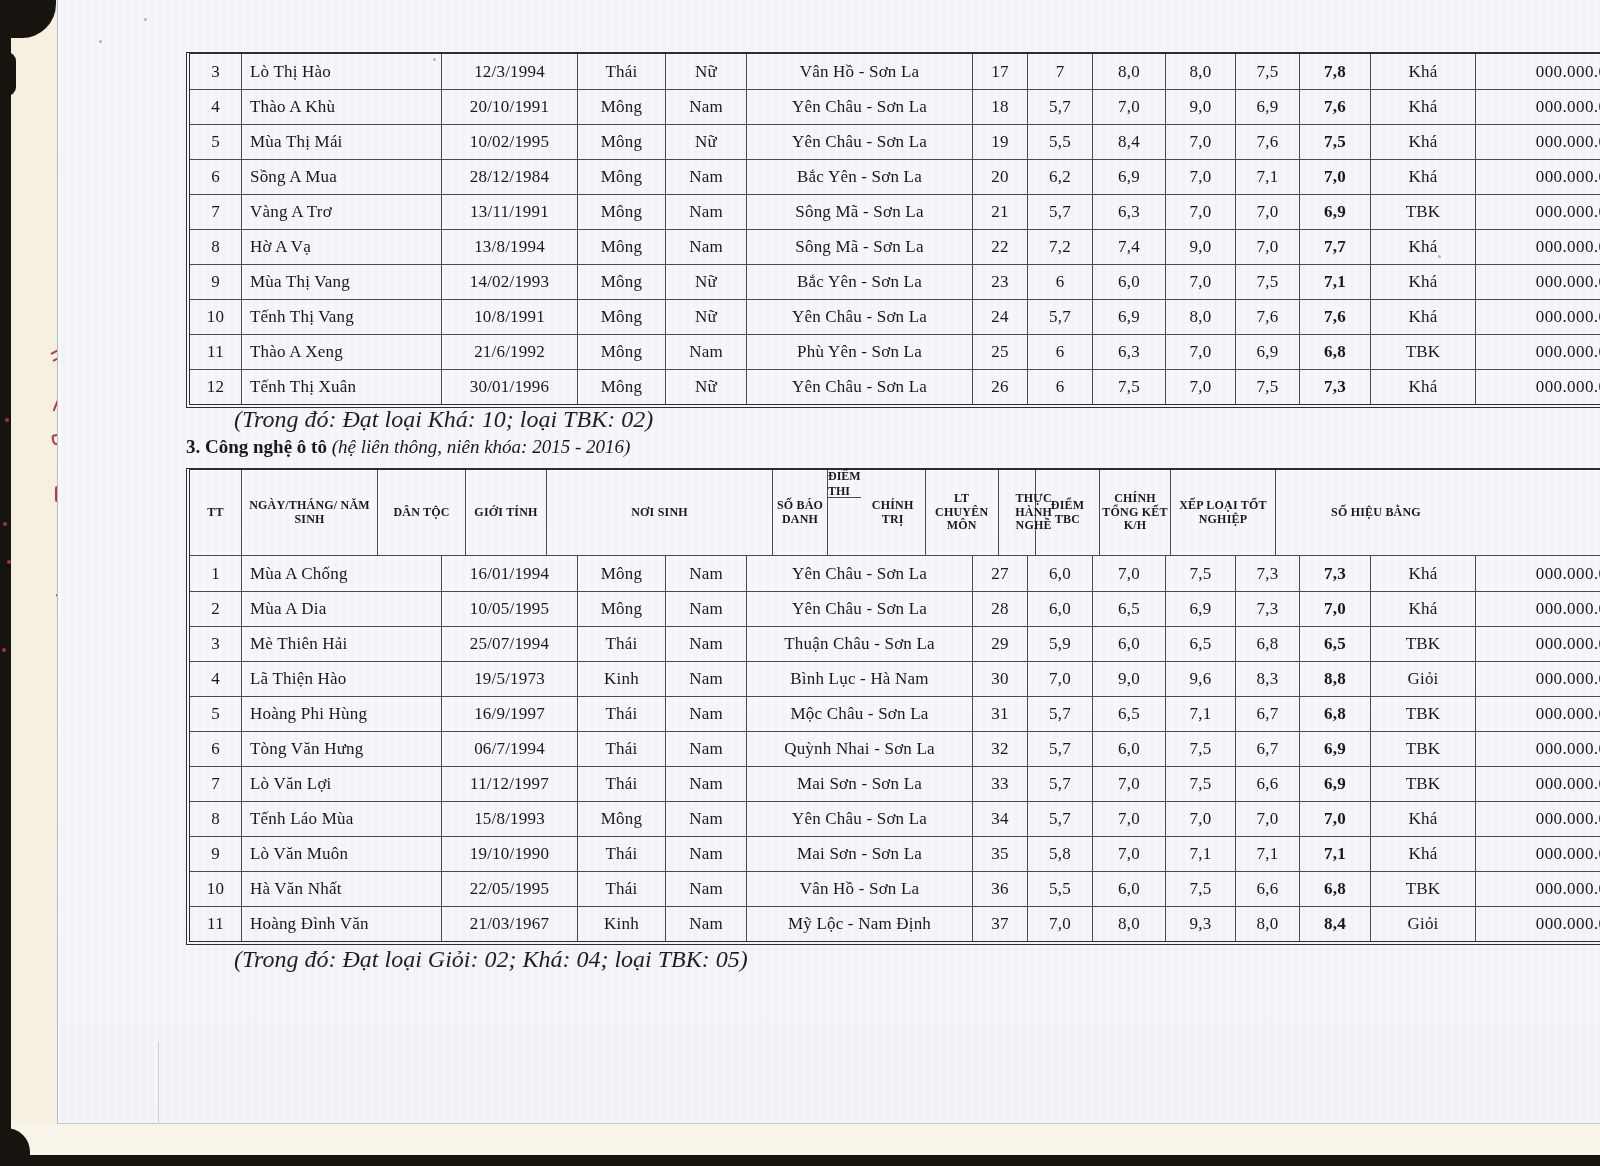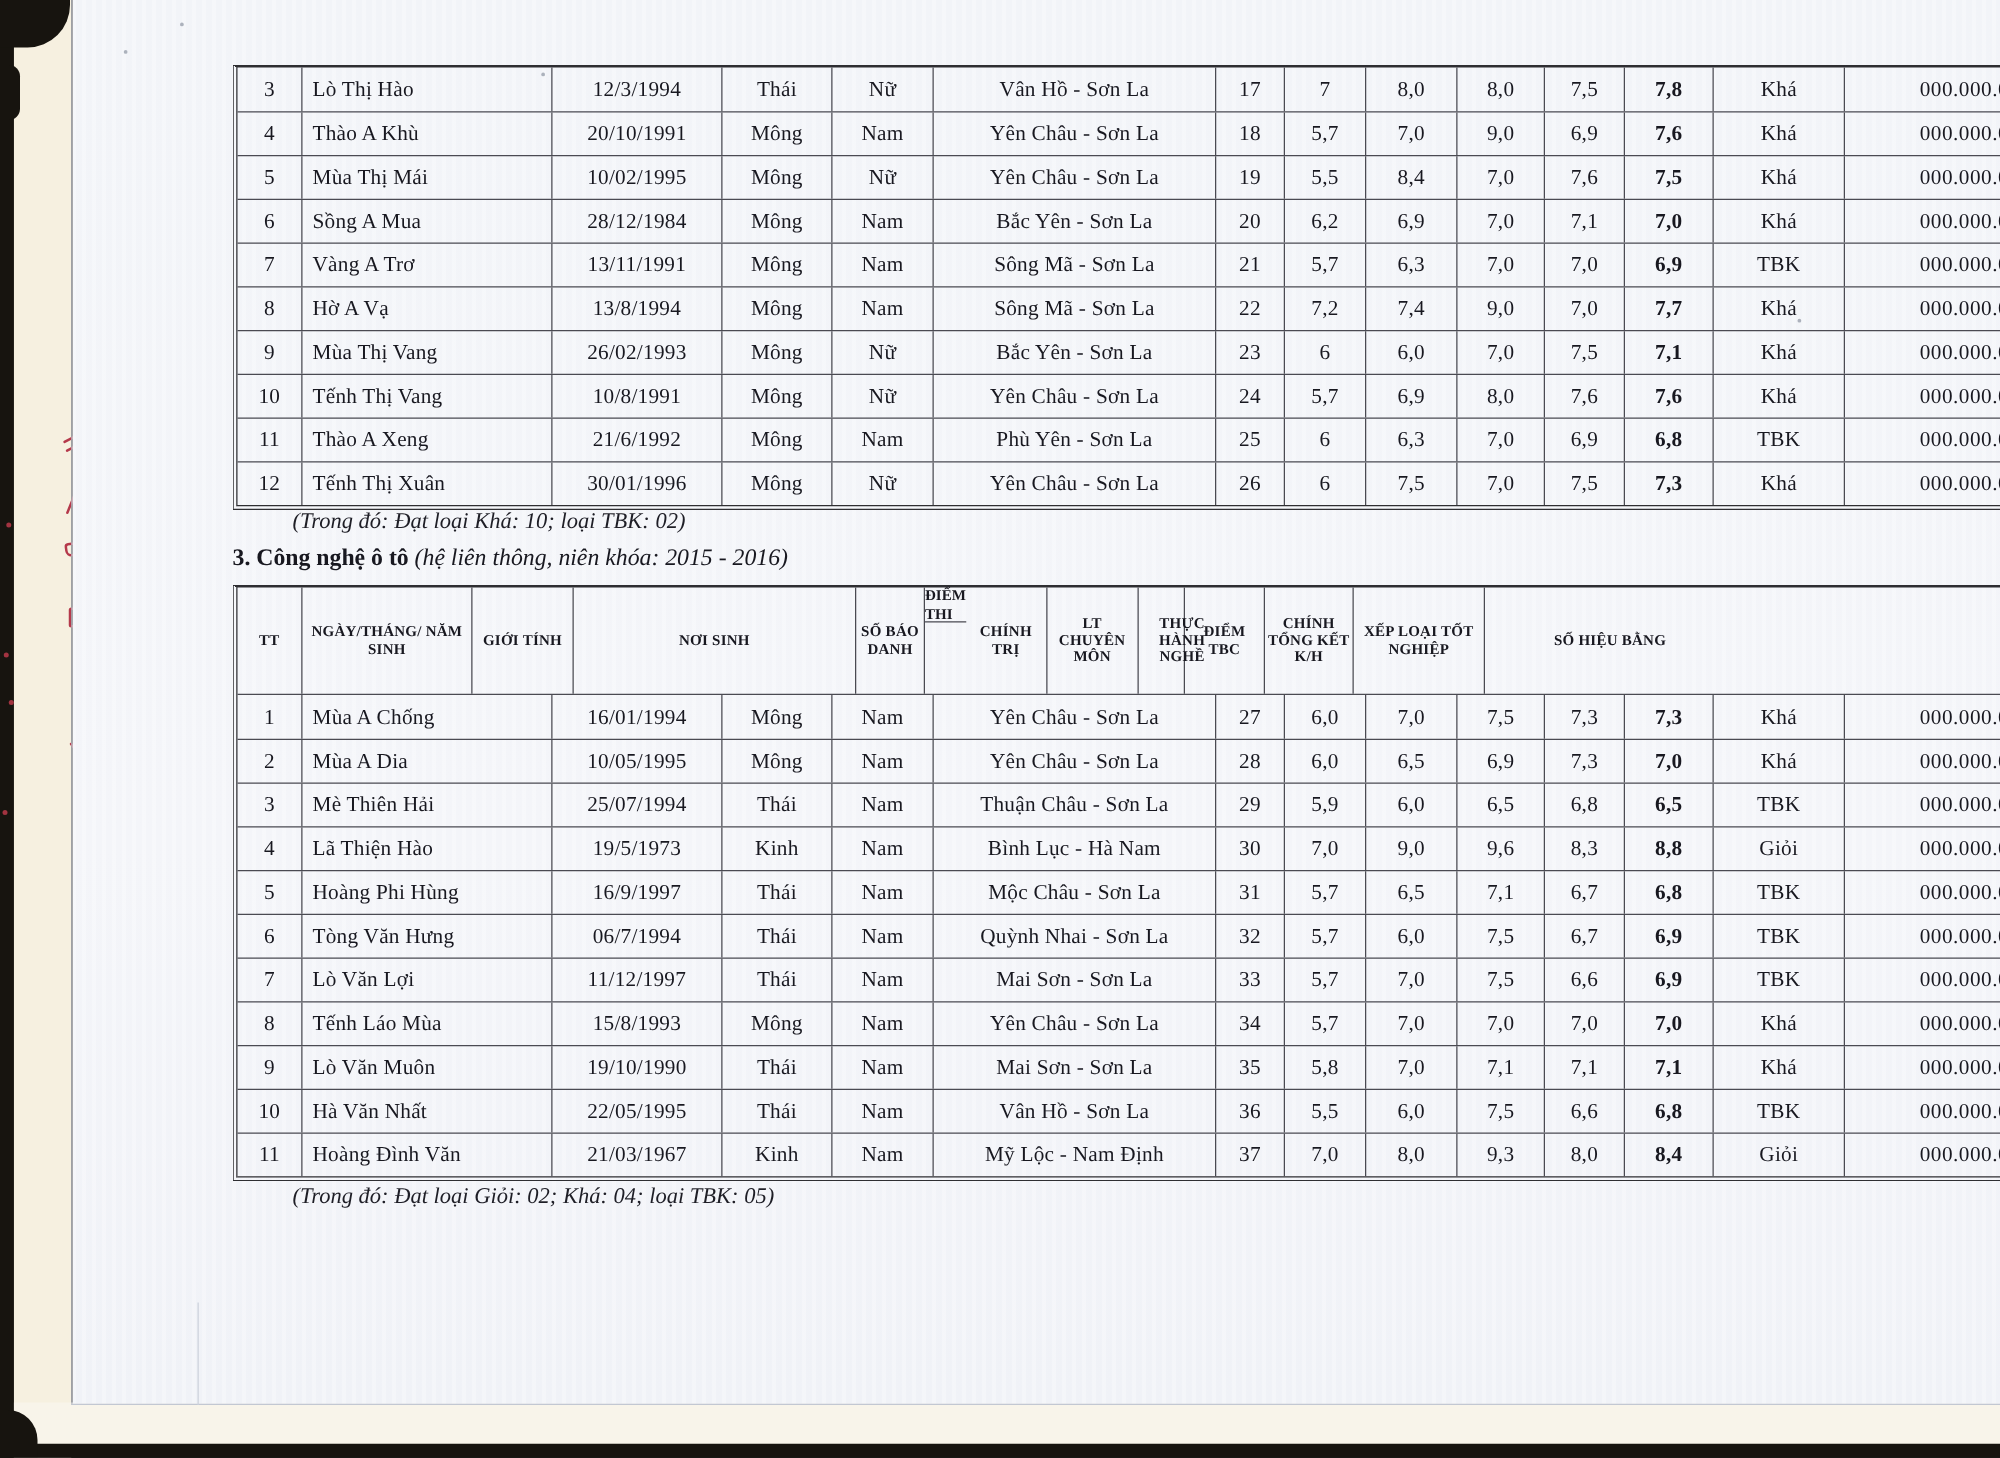--- a/index.html
+++ b/index.html
@@ -60,21 +60,21 @@
   }
   .th-group { width:208px; display:flex; flex-direction:row; border-right:1px solid #4a4a52; }
   .th-group-title { height:28px; display:flex; align-items:center; justify-content:center; font-weight:bold; font-size:12px; border-bottom:1px solid #4a4a52; }
   .th-sub { display:flex; flex:1; }
   .th-sub .th { border-right:1px solid #4a4a52; }
   .th-sub .th:last-child { border-right:none; }
   .hw0{width:52px}.hw1{width:200px}.hw2{width:136px}.hw3{width:88px}.hw4{width:81px}
   .hw5{width:226px}.hw6{width:55px}.hs7{width:65px}.hs8{width:73px}.hs9{width:70px}
   .hw10{width:64px}.hw11{width:71px}.hw12{width:105px}.hw13{width:200px;border-right:none}
 
-  .note { position:absolute; font-style:italic; font-size:18px; color:#1e1e26; white-space:nowrap; }
+  .note { position:absolute; font-style:italic; font-size:24px; color:#1e1e26; white-space:nowrap; }
   .heading { position:absolute; font-size:19px; white-space:nowrap; }
   .heading .h-title { font-weight:bold; }
   .heading .h-sub { font-style:italic; }
 </style>
 </head>
 <body>
 
 <div class="scan">
 
   <div class="backing-left"></div>
@@ -202,21 +202,21 @@
           <div class="td c8">7,4</div>
           <div class="td c9">9,0</div>
           <div class="td c10">7,0</div>
           <div class="td c11">7,7</div>
           <div class="td c12">Khá</div>
           <div class="td c13">000.000.06</div>
         </div>
         <div class="tr">
           <div class="td c0">9</div>
           <div class="td c1">Mùa Thị Vang</div>
-          <div class="td c2">26/02/1993</div>
+          <div class="td c2">14/02/1993</div>
           <div class="td c3">Mông</div>
           <div class="td c4">Nữ</div>
           <div class="td c5">Bắc Yên - Sơn La</div>
           <div class="td c6">23</div>
           <div class="td c7">6</div>
           <div class="td c8">6,0</div>
           <div class="td c9">7,0</div>
           <div class="td c10">7,5</div>
           <div class="td c11">7,1</div>
           <div class="td c12">Khá</div>
@@ -276,20 +276,21 @@
 
     <div class="heading" style="left:128px;top:436px">
       <span class="h-title">3. Công nghệ ô tô</span>
       <span class="h-sub">(hệ liên thông, niên khóa: 2015 - 2016)</span>
     </div>
 
     <div class="table" style="left:128px;top:468px">
       <div class="thead">
         <div class="th hw0">TT</div>
         <div class="th hw2">NGÀY/THÁNG/ NĂM SINH</div>
+        <div class="th hw3">DÂN TỘC</div>
         <div class="th hw4">GIỚI TÍNH</div>
         <div class="th hw5">NƠI SINH</div>
         <div class="th hw6">SỐ BÁO DANH</div>
         <div class="th-group">
           <div class="th-group-title">ĐIỂM THI</div>
           <div class="th-sub">
             <div class="th hs7">CHÍNH TRỊ</div>
             <div class="th hs8">LT CHUYÊN MÔN</div>
             <div class="th hs9">THỰC HÀNH NGHỀ</div>
           </div>

